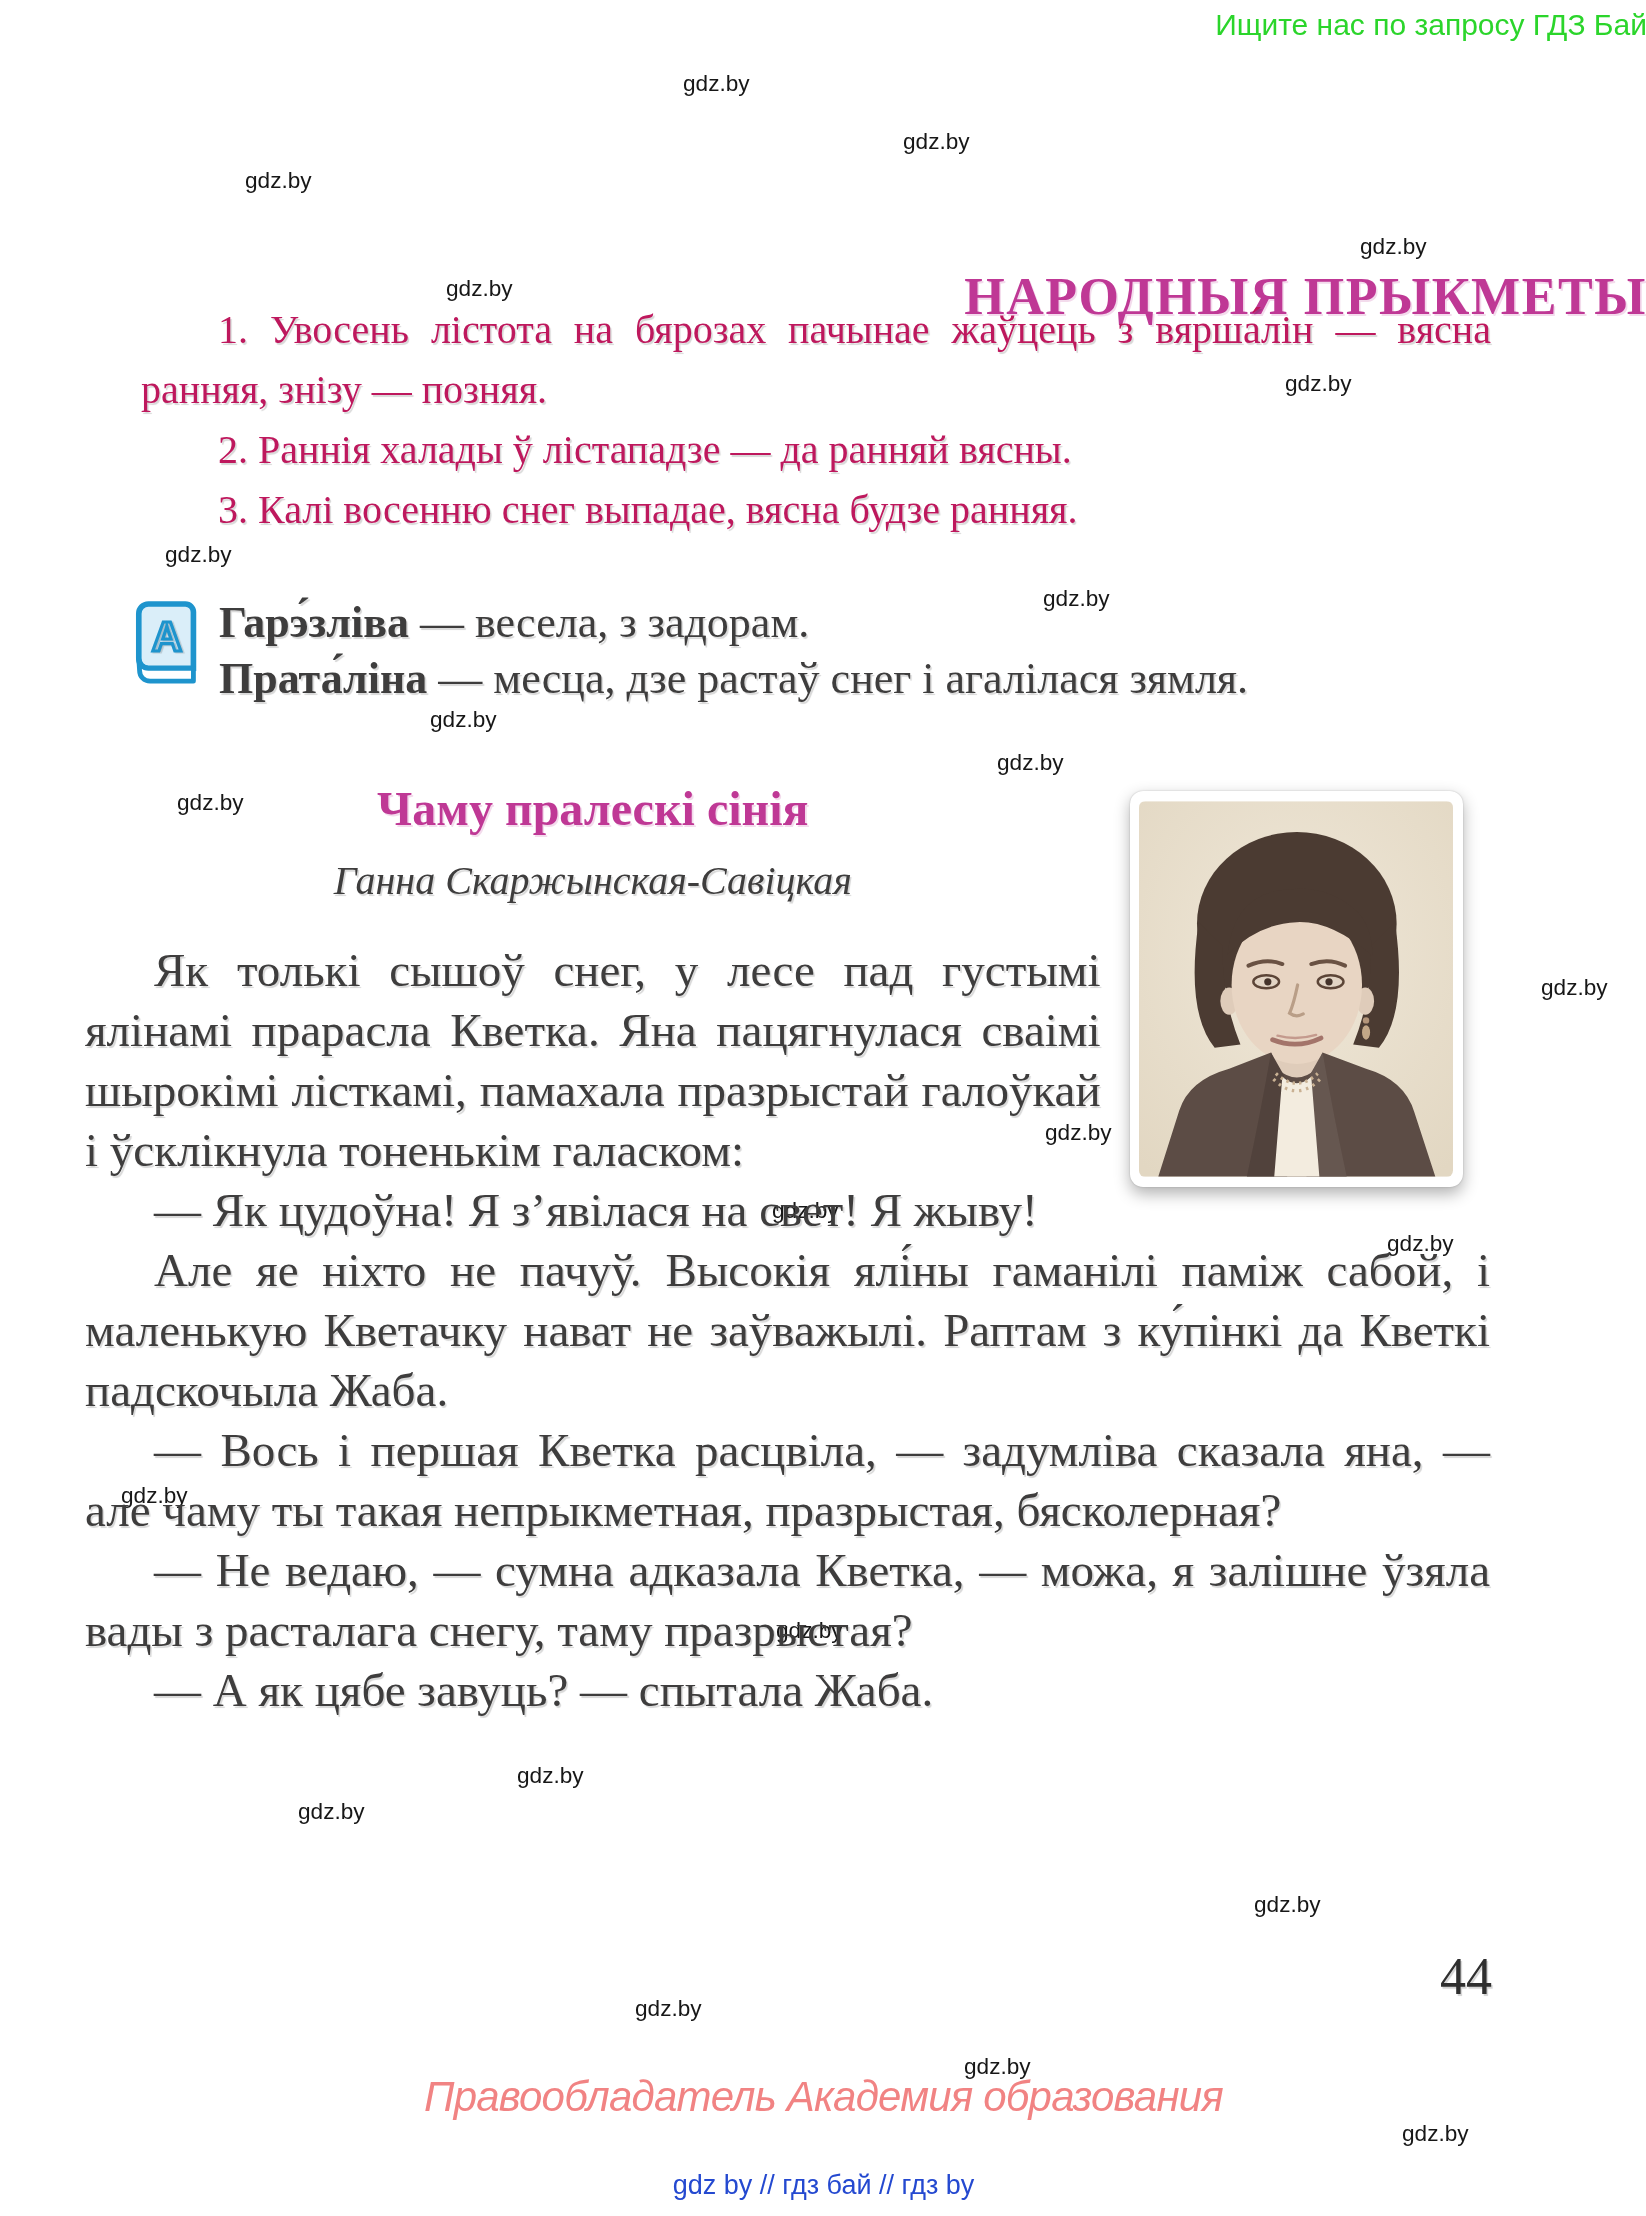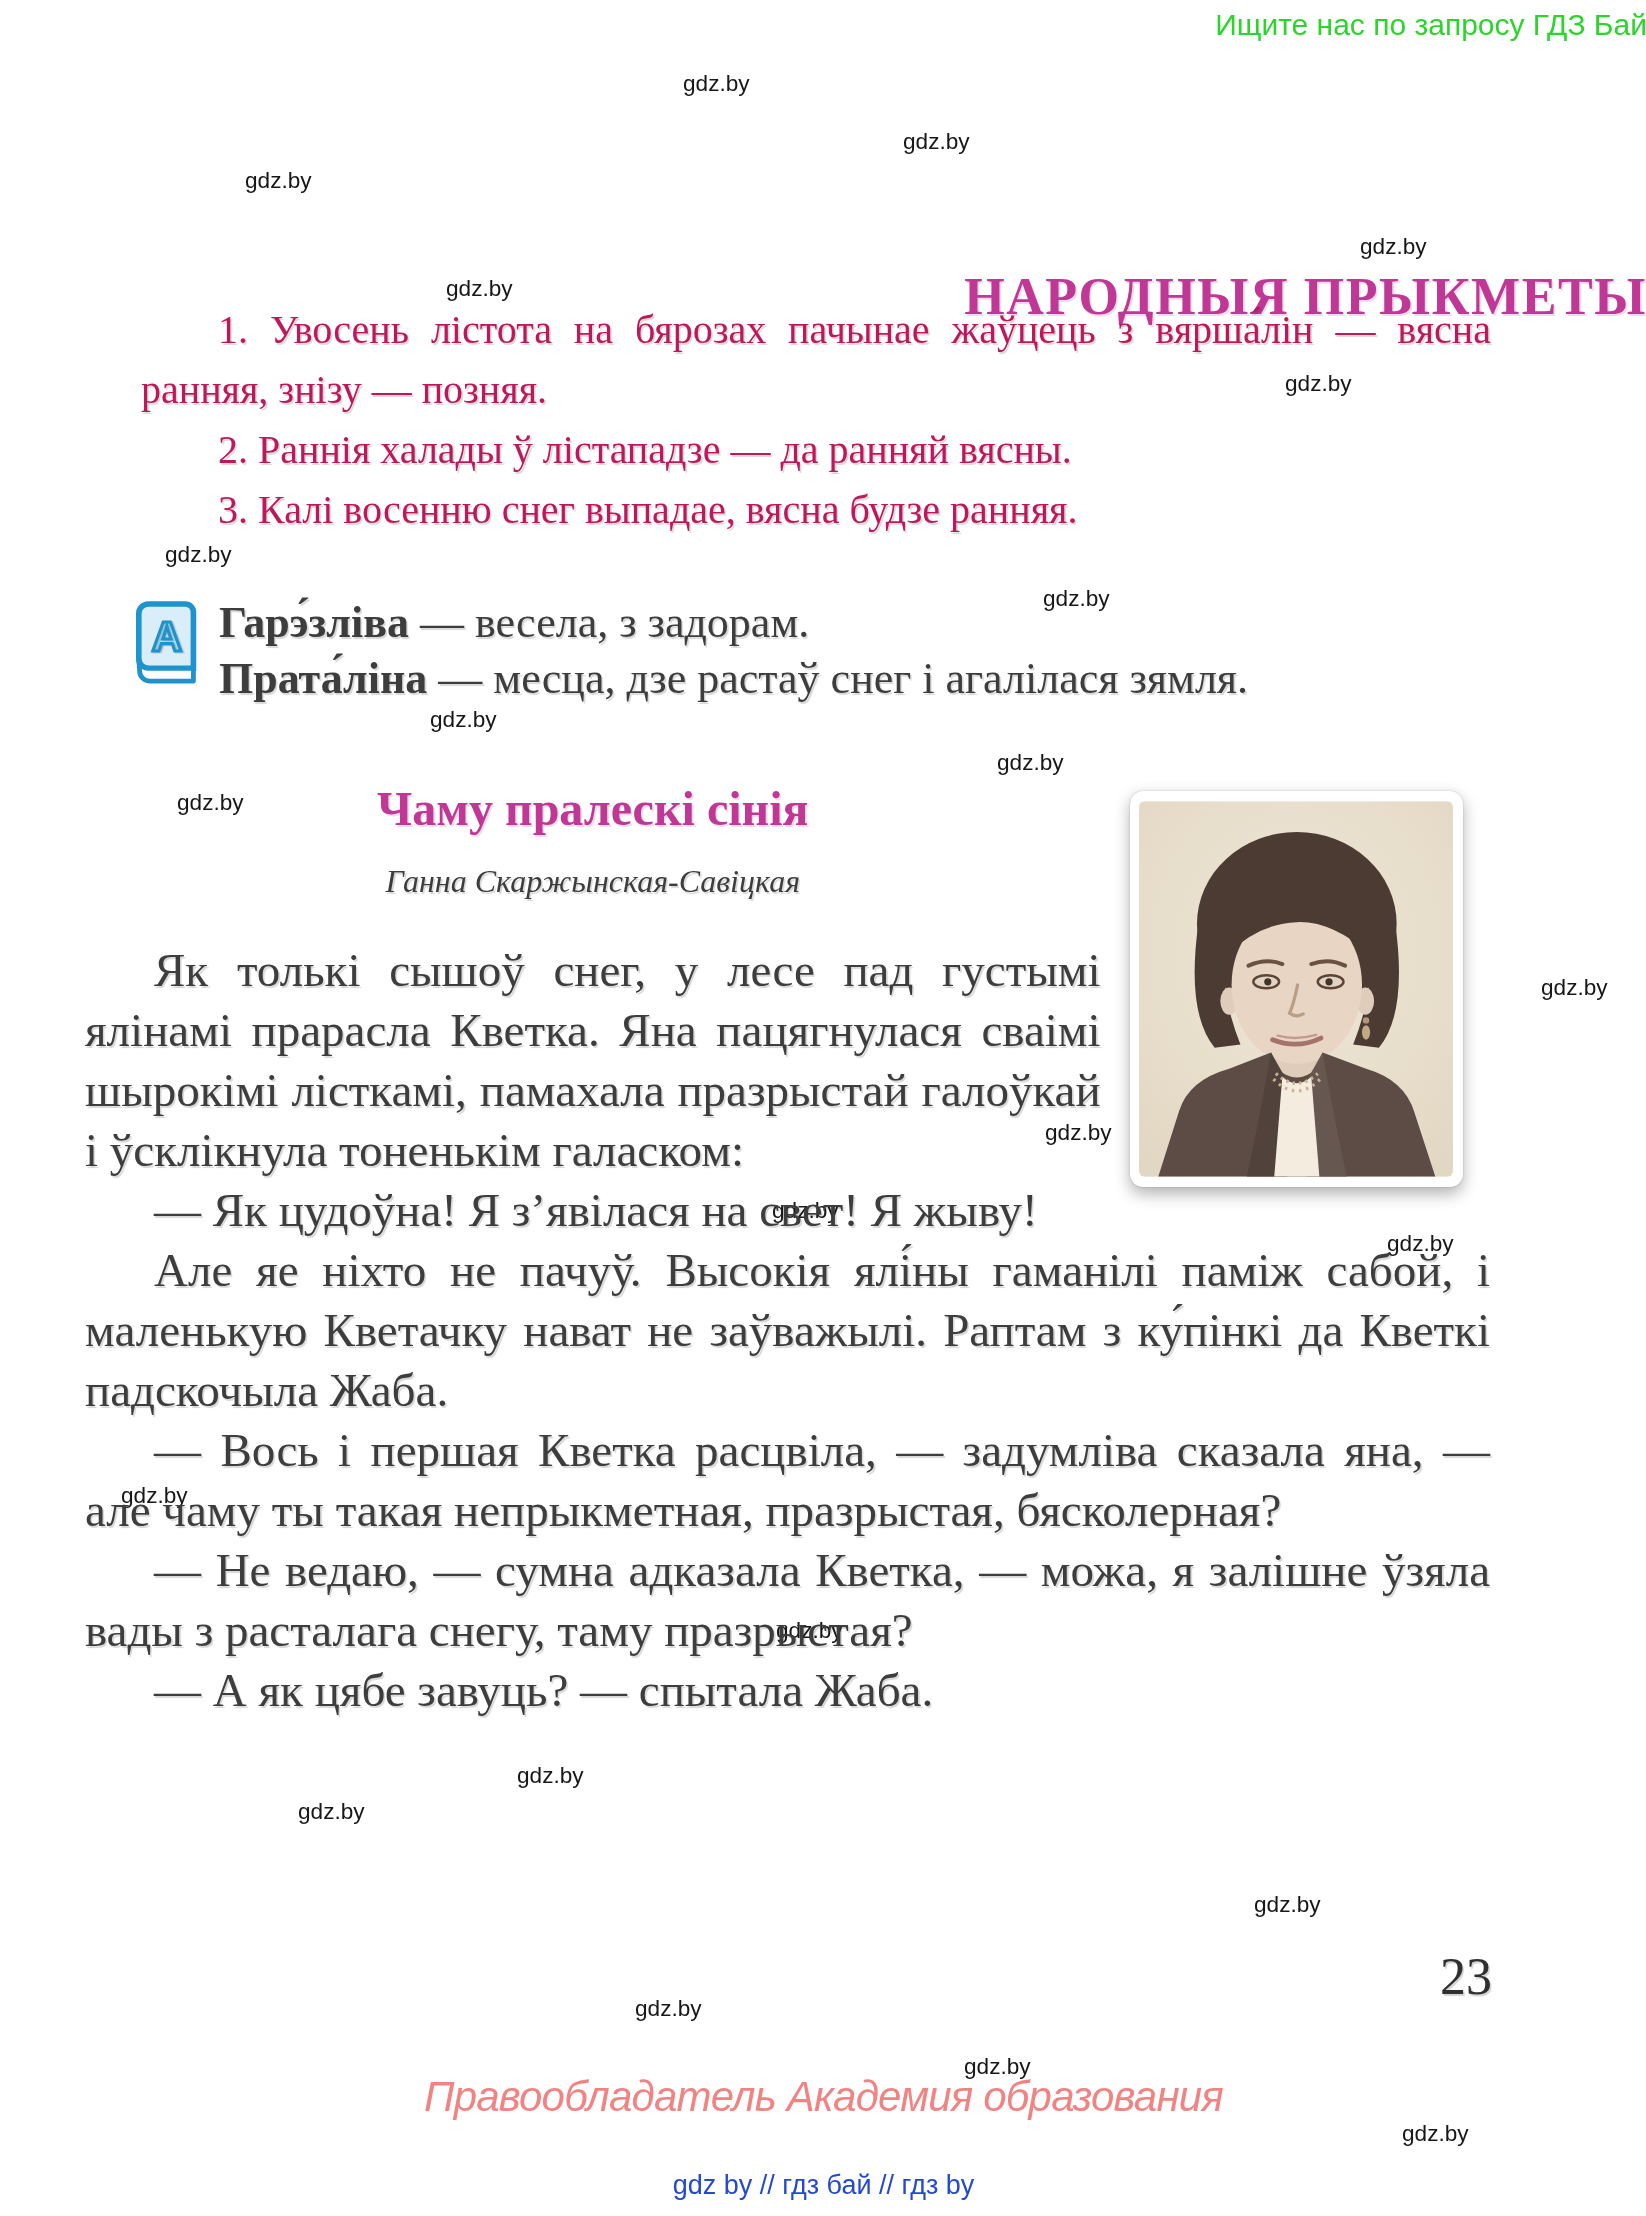--- a/index.html
+++ b/index.html
@@ -50,21 +50,21 @@
     float:right;width:314px;height:376px;padding:9.7px;background:#ffffff;
     border-radius:13px;box-shadow:0 6.4px 16px rgba(0,0,0,0.30), 0 0 1.6px rgba(0,0,0,0.25);
     margin:11.3px 27px 21px 29px;
   }
   .photo-card svg{display:block;border-radius:6.4px;}
   .story-title{
     margin:0;font-size:48px;line-height:58px;font-weight:bold;color:#bf3895;
     text-align:center;text-shadow:1.6px 1.6px 0 rgba(191,56,149,0.18);
   }
   .story-author{
-    margin:17.7px 0 0 0;font-size:32px;line-height:50px;font-style:italic;
+    margin:17.7px 0 0 0;font-size:40px;line-height:50px;font-style:italic;
     text-align:center;color:#3e3d3d;
   }
   .story p.sp{margin:0;text-indent:69px;text-align:justify;}
   .story p.sp.first{margin-top:34px;}
   
   .page-number{
     position:absolute;top:1947px;right:155px;font-size:52px;color:#2f2f2f;
     text-shadow:1.6px 1.6px 0.8px rgba(40,40,40,0.2);
   }
   
@@ -186,17 +186,17 @@
   <p class="story-author">Ганна Скаржынская-Савіцкая</p>
 
   <p class="sp first">Як толькі сышоў снег, у лесе пад густымі ялінамі прарасла Кветка. Яна пацягнулася сваімі шырокімі лісткамі, памахала празрыстай галоўкай і ўсклікнула тоненькім галаском:</p>
   <p class="sp">— Як цудоўна! Я з’явілася на свет! Я жыву!</p>
   <p class="sp">Але яе ніхто не пачуў. Высокія ялі́ны гаманілі паміж сабой, і маленькую Кветачку нават не заўважылі. Раптам з ку́пінкі да Кветкі падскочыла Жаба.</p>
   <p class="sp">— Вось і першая Кветка расцвіла, — задумліва сказала яна, — але чаму ты такая непрыкметная, празрыстая, бясколерная?</p>
   <p class="sp">— Не ведаю, — сумна адказала Кветка, — можа, я залішне ўзяла вады з расталага снегу, таму празрыстая?</p>
   <p class="sp">— А як цябе завуць? — спытала Жаба.</p>
 </div>
 
-<div class="page-number">23</div>
+<div class="page-number">44</div>
 
 <div class="copyright">Правообладатель Академия образования</div>
 <div class="footer-links">gdz by  //  гдз бай  //  гдз by</div>
 
 
 </body></html>

